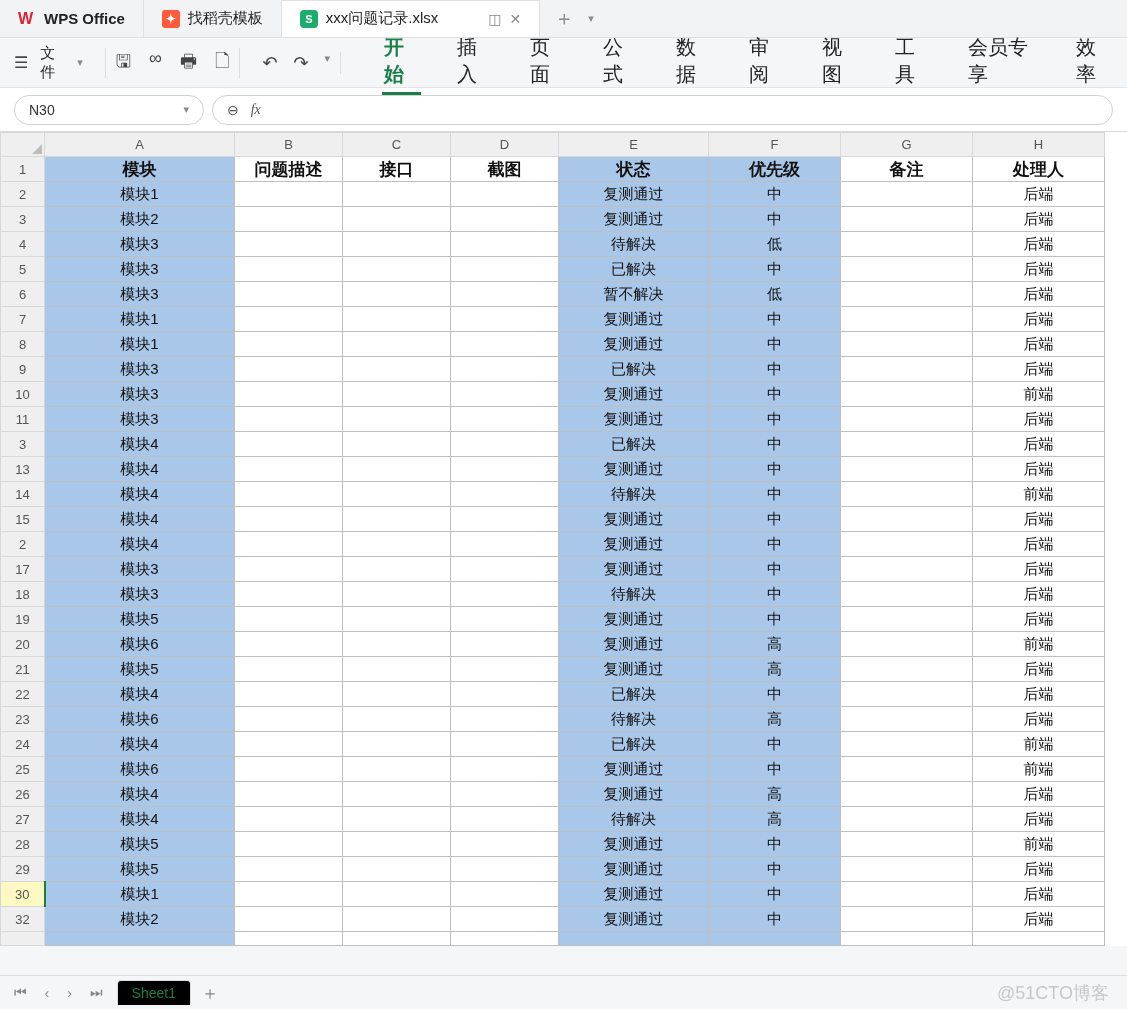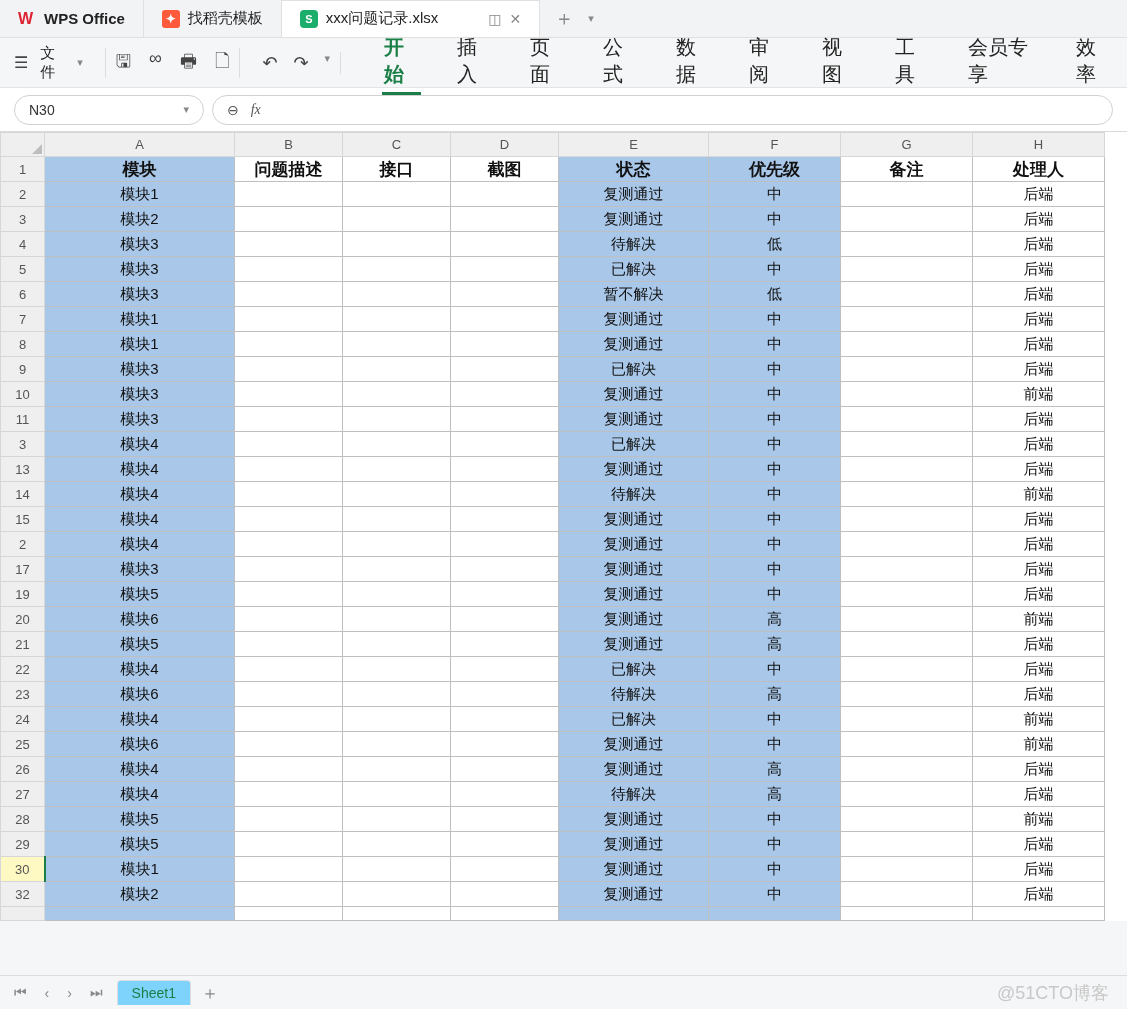--- a/index.html
+++ b/index.html
@@ -44,21 +44,21 @@
   .rowhdr { width:44px; height:25px; }
   .rowhdr.cur { background:#fef9c3; border-right:2px solid #1a7f46; }
   td.cell { border:1px solid #bfbfbf; height:25px; font-size:15px; text-align:center; color:#111; background:#fff; padding:0 4px; white-space:nowrap; overflow:hidden;}
   td.cell.sel { background:#a9c7e8; }
   td.cell.hdr { font-size:17px; font-weight:600; }
   tr.partial td.cell { height:14px; }
 
   
   .sheetbar { position:absolute; left:0; right:0; bottom:0; height:34px; background:#f5f6f7; border-top:1px solid #dcdddf; display:flex; align-items:center; padding:0 10px; gap:10px; font-size:14px; color:#666;}
   .navbtn { cursor:pointer; padding:0 4px; color:#888; }
-  .sheet-tab { background:#7dd3fc; border:1px solid #dcdddf; border-bottom:none; padding:4px 14px; border-radius:4px 4px 0 0; color:#1a7f46; font-weight:500;}
+  .sheet-tab { background:#000000; border:1px solid #dcdddf; border-bottom:none; padding:4px 14px; border-radius:4px 4px 0 0; color:#1a7f46; font-weight:500;}
   .addsheet { font-size:18px; color:#888; cursor:pointer; }
   .watermark { margin-left:auto; color:#c8c8c8; font-size:18px; padding-right:8px;}
   .chev { font-size:11px; color:#888; }
 </style>
 </head>
 <body>
 
 <div class="titlebar">
   <div class="app-tab home">
     <span class="wps-icon">W</span>
@@ -332,20 +332,31 @@
           <td class="cell sel">模块3</td>
           <td class="cell"></td>
           <td class="cell"></td>
           <td class="cell"></td>
           <td class="cell sel">复测通过</td>
           <td class="cell sel">中</td>
           <td class="cell"></td>
           <td class="cell">后端</td>
         </tr>
         <tr>
+          <th class="rowhdr">18</th>
+          <td class="cell sel">模块3</td>
+          <td class="cell"></td>
+          <td class="cell"></td>
+          <td class="cell"></td>
+          <td class="cell sel">待解决</td>
+          <td class="cell sel">中</td>
+          <td class="cell"></td>
+          <td class="cell">后端</td>
+        </tr>
+        <tr>
           <th class="rowhdr">19</th>
           <td class="cell sel">模块5</td>
           <td class="cell"></td>
           <td class="cell"></td>
           <td class="cell"></td>
           <td class="cell sel">复测通过</td>
           <td class="cell sel">中</td>
           <td class="cell"></td>
           <td class="cell">后端</td>
         </tr>

